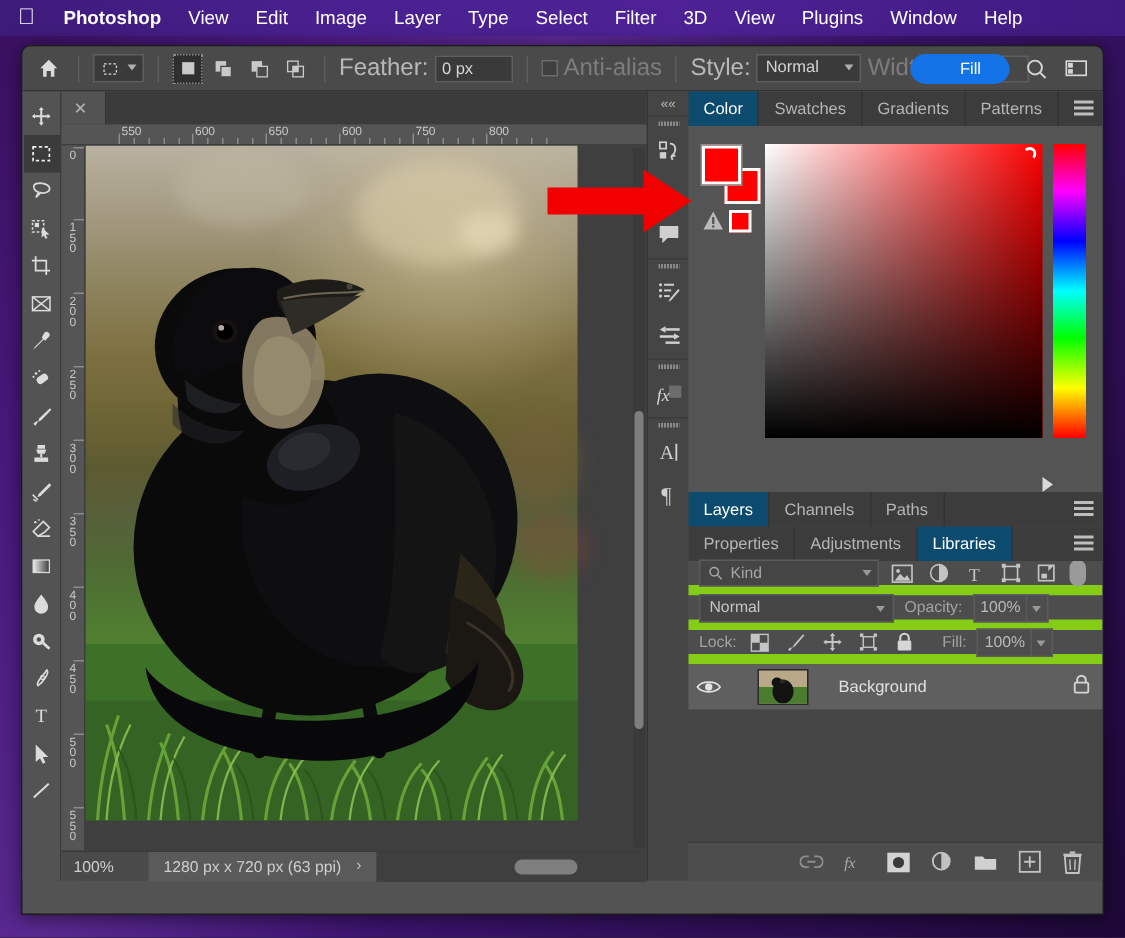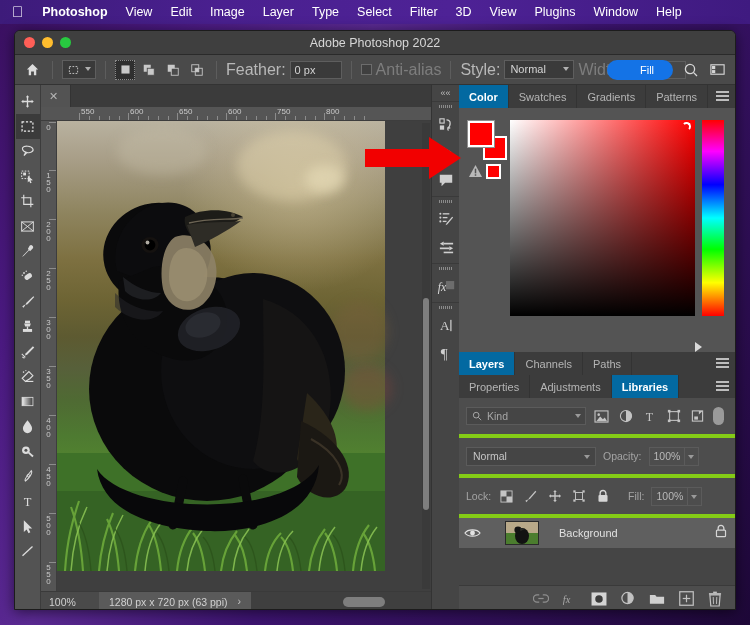--- a/index.html
+++ b/index.html
@@ -175,21 +175,21 @@
 
   
   #rightpanels { width: 276px; flex: 0 0 276px; background: #4d4d4d; display: flex; flex-direction: column; }
   .panel-tabs {
     height: 23px; background: #3c3c3c; display: flex; align-items: stretch; position: relative;
   }
   .ptab {
     padding: 0 10px; display: flex; align-items: center; color: #b5b5b5; font-size: 11px;
     border-right: 1px solid #333;
   }
-  .ptab.active { background: #0369a1; color: #fff; font-weight: bold; }
+  .ptab.active { background: #0c4a6e; color: #fff; font-weight: normal; }
   .pmenu { position: absolute; right: 6px; top: 6px; }
   .pmenu i { display: block; width: 13px; height: 2px; background: #bdbdbd; margin-bottom: 2px; }
 
   
   #colorpanel { height: 244px; background: #545454; position: relative; }
   #swatch-fg {
     position: absolute; left: 9px; top: 13px; width: 26px; height: 26px;
     background: #f00; border: 2px solid #fff; outline: 1px solid #8e8e8e;
   }
   #swatch-bg {
@@ -215,22 +215,22 @@
     position: absolute; left: 243px; top: 12px; width: 22px; height: 196px;
     background: linear-gradient(to bottom,#ff0000 0%,#ff00ff 16%,#0000ff 33%,#00ffff 50%,#00ff00 66%,#ffff00 83%,#ff0000 100%);
   }
   #hue-marker {
     position: absolute; left: 236px; bottom: 0px; width: 0; height: 0;
     border-top: 5px solid transparent; border-bottom: 5px solid transparent; border-left: 7px solid #dadada;
   }
 
   
   #layers-filter, #blend-row, #lock-row {
-    height: 40px; display: flex; align-items: center; padding: 0 7px; gap: 7px;
-    border-bottom: 4px solid #84cc16; background: #4d4d4d;
+    height: 23px; display: flex; align-items: center; padding: 0 7px; gap: 7px;
+    border-bottom: 7px solid #84cc16; background: #4d4d4d;
   }
   .lf-kind {
     width: 120px; height: 18px; background: #454545; border: 1px solid #5b5b5b;
     color: #a6a6a6; font-size: 10.5px; display: flex; align-items: center; gap: 5px;
     padding: 0 5px; position: relative;
   }
   .lf-kind .chev { position: absolute; right: 4px; top: 6px; width: 0; height: 0;
     border-left: 3.5px solid transparent; border-right: 3.5px solid transparent; border-top: 4px solid #9a9a9a; }
   .lf-ico { width: 17px; height: 17px; display: flex; align-items: center; justify-content: center; }
   .blend-select {
@@ -283,28 +283,20 @@
     <div class="mb-item">Filter</div>
     <div class="mb-item">3D</div>
     <div class="mb-item">View</div>
     <div class="mb-item">Plugins</div>
     <div class="mb-item">Window</div>
     <div class="mb-item">Help</div>
   </div>
 
   <div id="window">
 
-    <div id="titlebar">
-      <div class="traffic">
-        <div class="tl red"></div>
-        <div class="tl yellow"></div>
-        <div class="tl green"></div>
-      </div>
-      <div id="win-title">Adobe Photoshop 2022</div>
-    </div>
 
     <div id="optionsbar">
       <div class="home-icon">
         <svg width="15" height="15" viewBox="0 0 16 16">
             <path d="M8 2 L14 8 H12 V14 H9.5 V10 H6.5 V14 H4 V8 H2 Z" fill="#dcdcdc"></path>
           </svg>
       </div>
       <div class="ob-sep"></div>
       <div class="ob-select" style="min-width:0;width:34px;display:flex;align-items:center;justify-content:center;">
         <svg width="14" height="14" viewBox="0 0 16 16">

